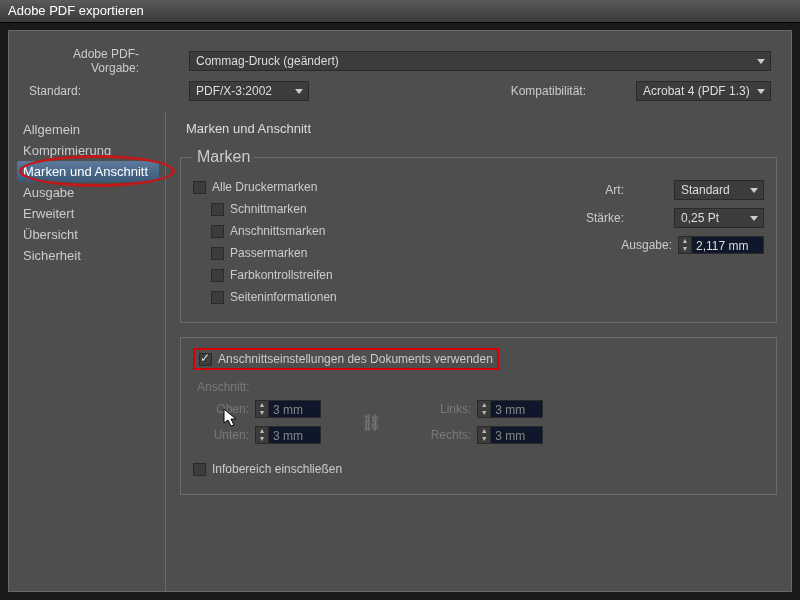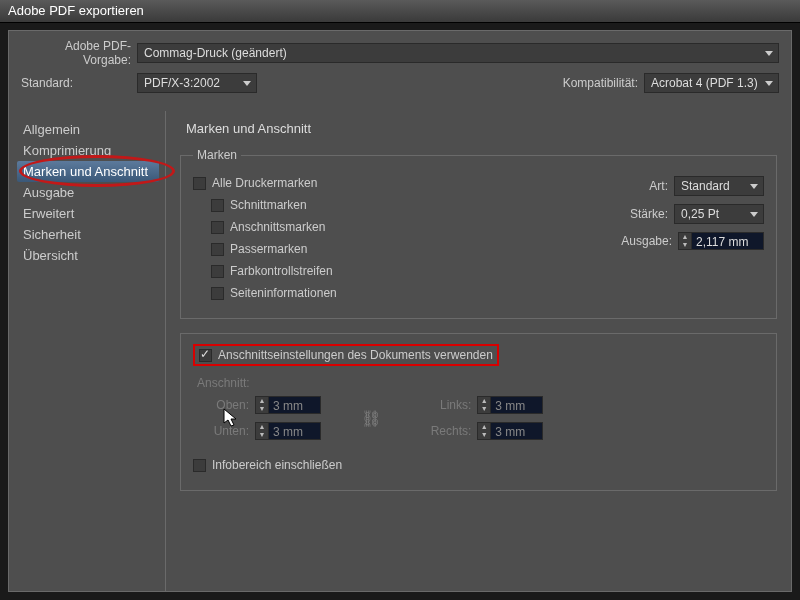--- a/index.html
+++ b/index.html
@@ -24,21 +24,21 @@
     padding-left: 8px;
     line-height: 22px;
     font-size: 13px;
     border-bottom: 1px solid #000;
   }
   .outer-border {
     position: absolute;
     top: 30px; left: 8px; right: 8px; bottom: 8px;
     border: 1px solid #6a6a6a;
     background: #4e4e4e;
-    padding: 0;
+    padding: 8px;
   }
   .top-row {
     padding: 8px 12px 6px 12px;
     display: flex;
     align-items: center;
     gap: 6px;
   }
   .top-row .label { text-align: right; }
   .lbl-pdfvorgabe { width: 110px; }
   .lbl-standard { width: 110px; }
@@ -51,20 +51,21 @@
   .select {
     background: #3c3c3c;
     border: 1px solid #2a2a2a;
     color: #ddd;
     height: 20px;
     line-height: 18px;
     padding: 0 18px 0 6px;
     position: relative;
     box-sizing: border-box;
     font-size: 12px;
+    margin-left: 44px;
   }
   .select::after {
     content: "";
     position: absolute;
     right: 5px; top: 7px;
     border-left: 4px solid transparent;
     border-right: 4px solid transparent;
     border-top: 5px solid #ccc;
   }
   .sel-long { flex: 1; }
@@ -115,21 +116,21 @@
     margin-bottom: 12px;
     padding-left: 6px;
   }
   fieldset {
     border: 1px solid #6a6a6a;
     margin: 0 0 14px 0;
     padding: 10px 12px 14px 12px;
   }
   legend {
     color: #ccc;
-    font-size: 12px;
+    font-size: 16px;
     padding: 0 4px;
   }
   .marks-grid {
     display: flex;
     gap: 20px;
   }
   .marks-left {
     flex: 1;
   }
   .marks-right {
@@ -259,22 +260,22 @@
       <div class="select sel-kompat"><span>Acrobat 4 (PDF 1.3)</span></div>
     </div>
 
     <div class="body-area">
       <div class="sidebar" style="position:relative;">
         <div class="sidebar-item">Allgemein</div>
         <div class="sidebar-item">Komprimierung</div>
         <div class="sidebar-item selected">Marken und Anschnitt</div>
         <div class="sidebar-item">Ausgabe</div>
         <div class="sidebar-item">Erweitert</div>
+        <div class="sidebar-item">Übersicht</div>
         <div class="sidebar-item">Sicherheit</div>
-        <div class="sidebar-item">Übersicht</div>
         <div class="sidebar-oval"></div>
       </div>
 
       <div class="main">
         <div class="section-title">Marken und Anschnitt</div>
 
         <fieldset>
           <legend>Marken</legend>
           <div class="marks-grid">
             <div class="marks-left">

